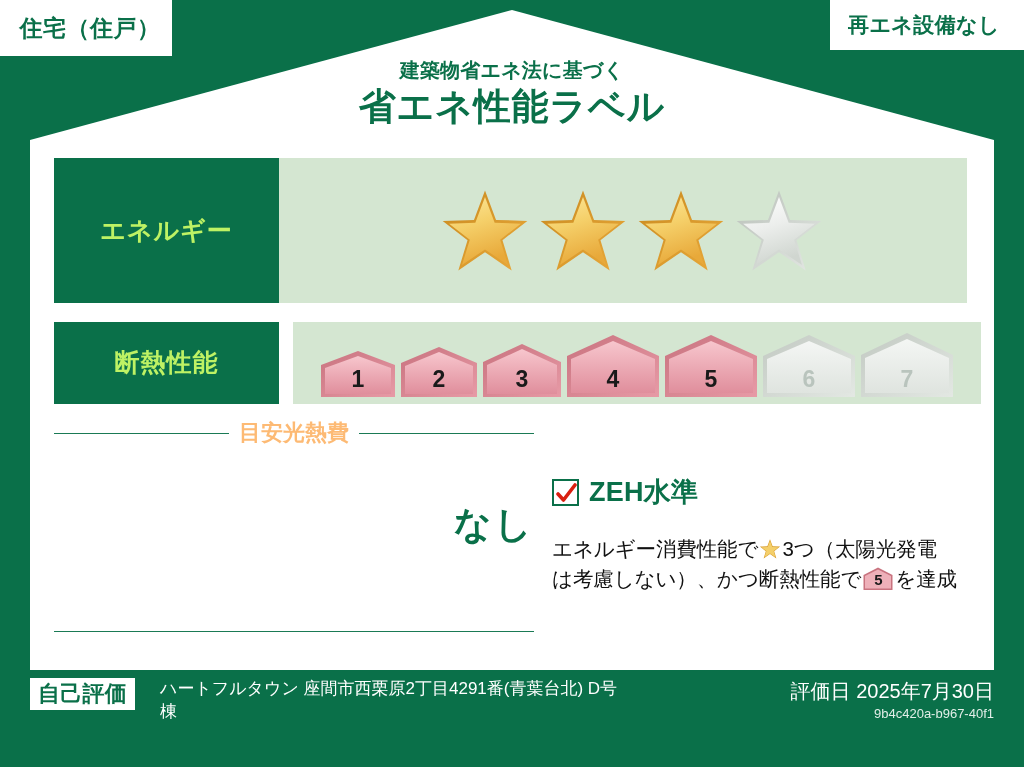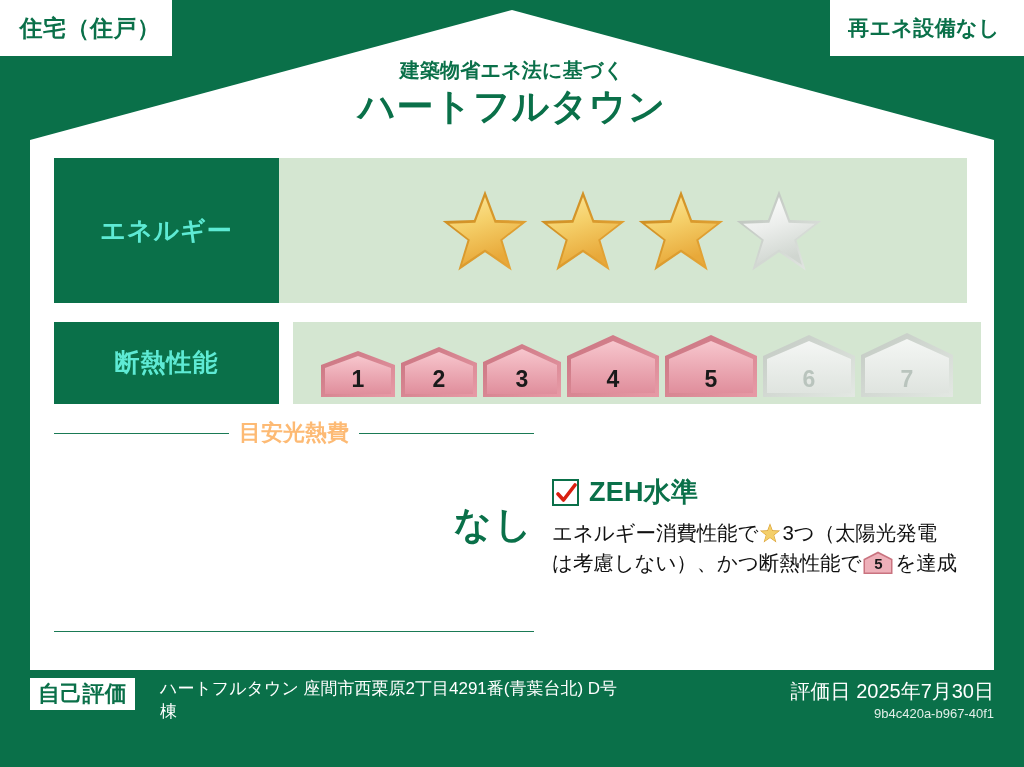--- a/index.html
+++ b/index.html
@@ -38,21 +38,21 @@
     z-index: 40;
   }
   #badge-left {
     left: 0; top: 0;
     width: 172px; height: 56px;
     font-size: 23px;
     padding-left: 8px;
   }
   #badge-right {
     right: 0; top: 0;
-    width: 194px; height: 56px;
+    width: 194px; height: 50px;
     font-size: 21px;
     padding-right: 6px;
   }
 
   
   #house-card {
     position: absolute;
     left: 30px;
     top: 10px;
     width: 964px;
@@ -88,21 +88,21 @@
 
   
   .perf-row {
     position: absolute;
     display: flex;
     z-index: 20;
     left: 54px;
   }
   .perf-label {
     background: #0a7049;
-    color: #5eead4;
+    color: #bef264;
     font-weight: bold;
     display: flex;
     flex-direction: column;
     align-items: center;
     justify-content: center;
     text-align: center;
     line-height: 1.35;
     letter-spacing: 0.04em;
   }
   .perf-panel {
@@ -215,21 +215,21 @@
     flex: 0 0 auto;
   }
   #zeh-check svg { position: absolute; left: 2px; top: 2px; }
   #zeh-title {
     color: #0a7049;
     font-weight: bold;
     font-size: 27px;
     letter-spacing: 0.01em;
   }
   #zeh-desc {
-    margin-top: 8px;
+    margin-top: 24px;
     font-size: 20.5px;
     line-height: 1.46;
     color: #111111;
     letter-spacing: -0.005em;
   }
   .inline-star {
     display: inline-block;
     vertical-align: -4px;
     width: 22px; height: 22px;
     margin: 0 1px;
@@ -310,21 +310,21 @@
     <span>住宅（住戸）</span>
   </div>
   <div class="corner-badge" id="badge-right">
     <span>再エネ設備なし</span>
   </div>
 
   <div id="house-card"></div>
 
   <div id="title-block">
     <div id="title-sub">建築物省エネ法に基づく</div>
-    <div id="title-main">ハートフルタウン</div>
+    <div id="title-main">省エネ性能ラベル</div>
   </div>
 
   <div class="perf-row" id="row-energy">
     <div class="perf-label">
       <span>エネルギー</span>
     </div>
     <div class="perf-panel">
       <div id="star-strip">
 
         <span class="star-wrap">

